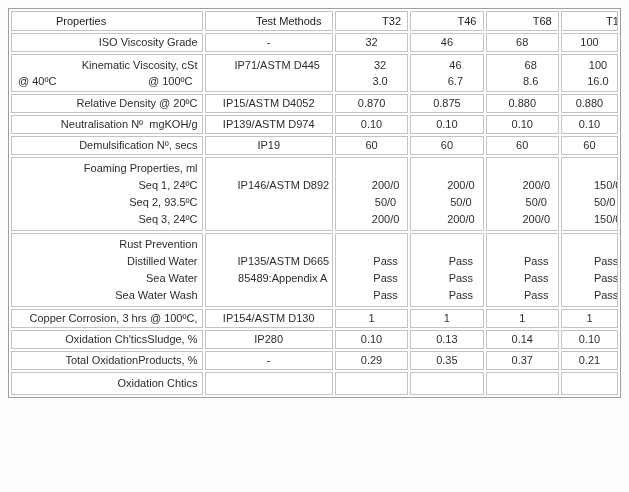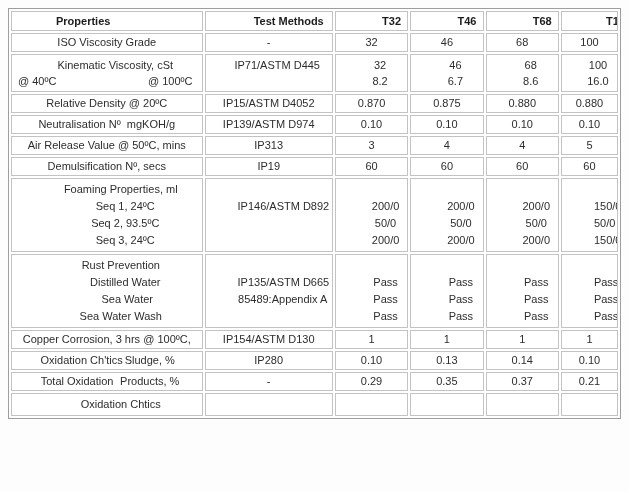--- a/index.html
+++ b/index.html
@@ -24,24 +24,24 @@
   col.c-val{width:72px;}
   col.c-val-last{width:56px;}
   th,td{
     border:1px solid #c3c3c3;
     background:#ffffff;
     font-size:11px;
     padding:2px 4px;
     overflow:hidden;
     white-space:nowrap;
   }
-  th{font-weight:bold;text-align:center;height:14px;line-height:14px;color:#1c1c1c;padding-left:44px;}
+  th{font-weight:normal;text-align:center;height:14px;line-height:14px;color:#1c1c1c;padding-left:44px;}
   th.l{text-align:left;}
   td{height:13px;line-height:13px;vertical-align:middle;}
-  td.prop{text-align:center;}
+  td.prop{text-align:right;}
   td.m,td.v{text-align:center;}
   td.top{vertical-align:top;height:auto;}
   .line{height:16px;line-height:16px;padding-left:17px;}
   .line2{height:17px;line-height:17px;margin-left:28px;}
   .flexline{display:flex;justify-content:space-between;padding:0 5px 0 2px;}
   .ind{padding-left:9px;}
   .ind2{padding-left:13px;}
   .seg1{display:inline-block;width:86px;}
 </style>
 </head>
@@ -84,21 +84,21 @@
         <div class="line flexline">
           <span>@ 40ºC</span>
           <span>@ 100ºC</span>
         </div>
       </td>
       <td class="m top">
         <div class="line">IP71/ASTM D445</div>
       </td>
       <td class="v top">
         <div class="line">32</div>
-        <div class="line">8.2</div>
+        <div class="line">3.0</div>
       </td>
       <td class="v top">
         <div class="line">46</div>
         <div class="line">6.7</div>
       </td>
       <td class="v top">
         <div class="line">68</div>
         <div class="line">8.6</div>
       </td>
       <td class="v top">
@@ -121,28 +121,20 @@
 
     <tr>
       <td class="prop">Neutralisation Nº&nbsp; mgKOH/g</td>
       <td class="m">IP139/ASTM D974</td>
       <td class="v">0.10</td>
       <td class="v">0.10</td>
       <td class="v">0.10</td>
       <td class="v">0.10</td>
     </tr>
 
-    <tr>
-      <td class="prop">Air Release Value @ 50ºC, mins</td>
-      <td class="m">IP313</td>
-      <td class="v">3</td>
-      <td class="v">4</td>
-      <td class="v">4</td>
-      <td class="v">5</td>
-    </tr>
 
 
     <tr>
       <td class="prop">Demulsification Nº, secs</td>
       <td class="m">IP19</td>
       <td class="v">60</td>
       <td class="v">60</td>
       <td class="v">60</td>
       <td class="v">60</td>
     </tr>

